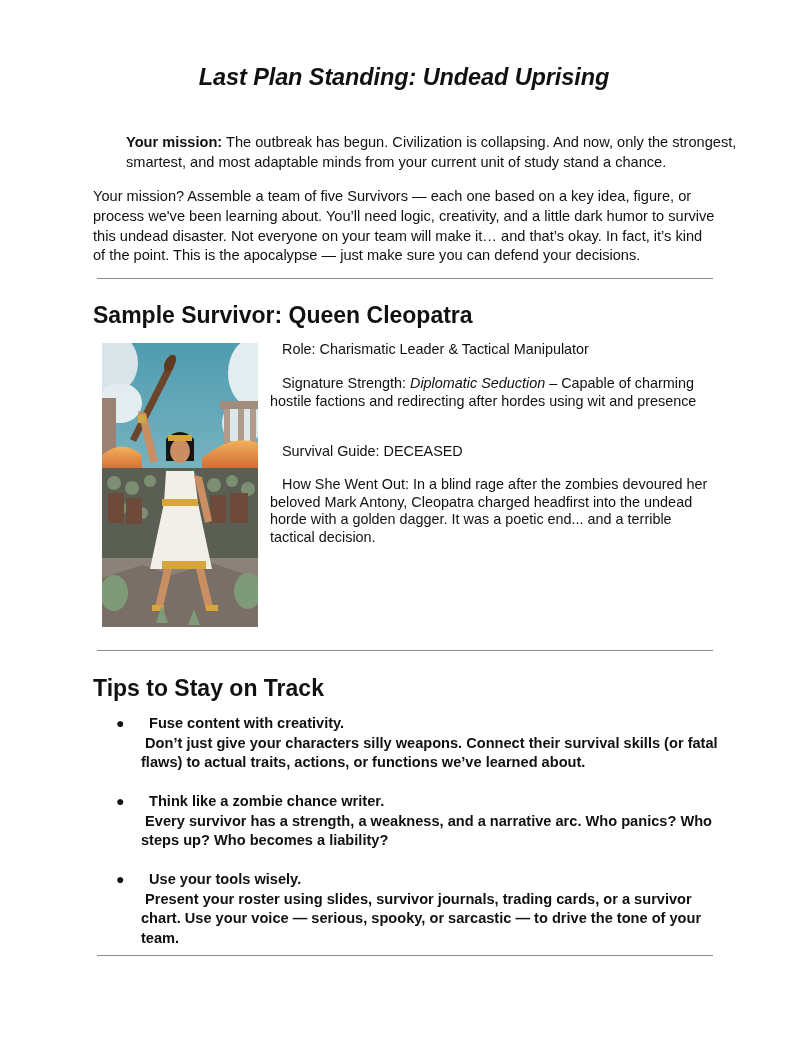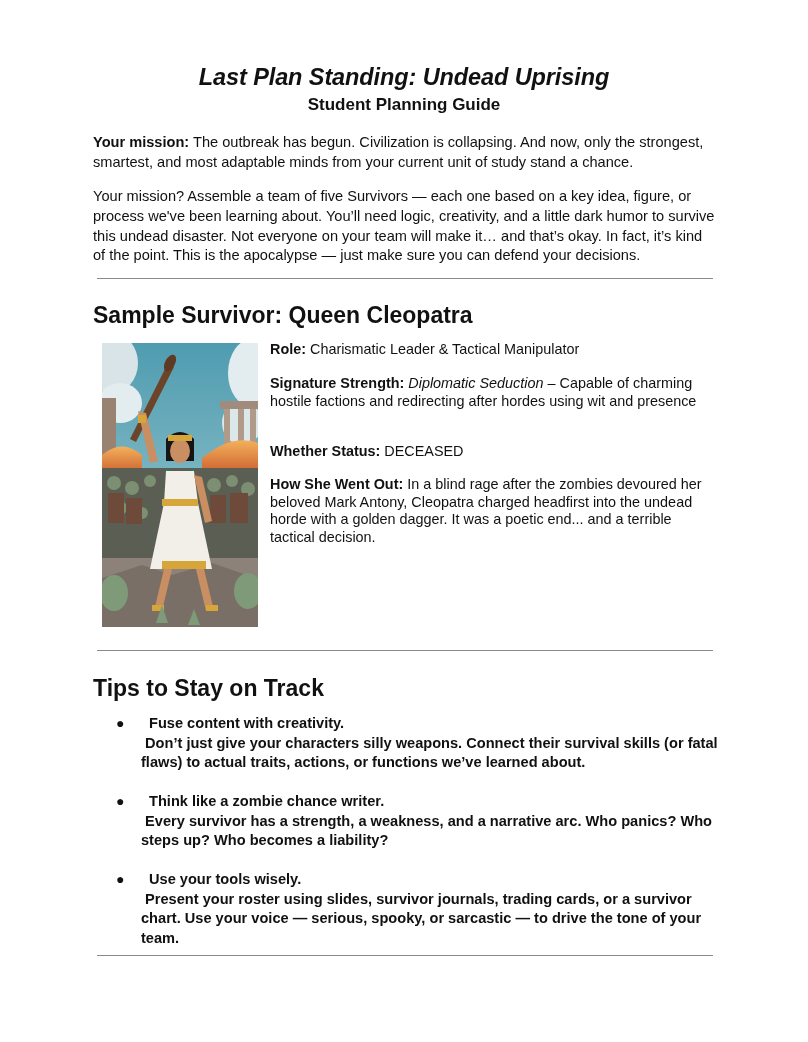--- a/index.html
+++ b/index.html
@@ -15,37 +15,36 @@
   .para { position: absolute; left: 93px; width: 625px; font-size: 14.6px; line-height: 19.8px; }
   .para b { font-weight: bold; }
 
   .rule { position: absolute; left: 97px; width: 616px; height: 0; border-top: 1px solid #8a8a8a; }
 
   .h2 { position: absolute; left: 93px; font-size: 23px; font-weight: bold; line-height: 22px; }
 
   .figure { position: absolute; left: 102px; top: 343px; width: 156px; height: 284px; overflow: hidden; }
 
   .field { position: absolute; left: 270px; width: 450px; font-size: 14.4px; line-height: 17.5px; }
-  .field b { font-weight: bold; }
+  .field b { font-weight: normal; margin-left: 12px; }
   .field i { font-style: italic; }
 
   .tip { position: absolute; left: 116px; width: 610px; font-size: 14.6px; line-height: 19.6px; }
   .tip .bullet { position: absolute; left: 0; top: 0; width: 14px; font-size: 14px; }
   .tip .tip-title { position: absolute; left: 25px; top: 0; font-weight: bold; white-space: nowrap; margin-left: 8px; }
   .tip .tip-body { position: absolute; left: 25px; top: 19.6px; width: 585px; white-space: pre-wrap; font-weight: bold; }
 </style>
 </head>
 <body>
 
 <div class="page">
 
   <div class="title">Last Plan Standing: Undead Uprising</div>
-  <div class="subtitle">Student Planning Guide</div>
 
-  <div class="para" style="top:133px;"><b>Your mission:</b><span> The outbreak has begun. Civilization is collapsing. And now, only the strongest, smartest, and most adaptable minds from your current unit of study stand a chance.</span></div>
+  <div class="para" style="top:133px;margin-left:33px;"><b>Your mission:</b><span> The outbreak has begun. Civilization is collapsing. And now, only the strongest, smartest, and most adaptable minds from your current unit of study stand a chance.</span></div>
 
   <div class="para" style="top:187px;">Your mission? Assemble a team of five Survivors — each one based on a key idea, figure, or process we've been learning about. You’ll need logic, creativity, and a little dark humor to survive this undead disaster. Not everyone on your team will make it… and that’s okay. In fact, it’s kind of the point. This is the apocalypse — just make sure you can defend your decisions.</div>
 
   <div class="rule" style="top:278px;"></div>
 
   <div class="h2" style="top:304px;">Sample Survivor: Queen Cleopatra</div>
 
   <div class="figure" title="Comic-style illustration of Cleopatra raising a spiked club amid a horde of zombies in ruined ancient city">
     <svg width="156" height="284" viewBox="0 0 156 284" xmlns="http://www.w3.org/2000/svg">
       <defs>
@@ -126,21 +125,21 @@
 
       <path d="M54 280 L60 262 L66 280 Z" fill="#7f9a78"></path>
       <path d="M86 282 L92 266 L98 282 Z" fill="#7f9a78"></path>
     </svg>
   </div>
 
   <div class="field" style="top:341px;"><b>Role:</b><span> Charismatic Leader &amp; Tactical Manipulator</span></div>
 
   <div class="field" style="top:375px;"><b>Signature Strength:</b> <i>Diplomatic Seduction</i><span> – Capable of charming hostile factions and redirecting after hordes using wit and presence</span></div>
 
-  <div class="field" style="top:443px;"><b>Whether Status:</b><span> DECEASED</span></div>
+  <div class="field" style="top:443px;"><b>Survival Guide:</b><span> DECEASED</span></div>
 
   <div class="field" style="top:476px;"><b>How She Went Out:</b><span> In a blind rage after the zombies devoured her beloved Mark Antony, Cleopatra charged headfirst into the undead horde with a golden dagger. It was a poetic end... and a terrible tactical decision.</span></div>
 
 
   <div class="rule" style="top:650px;"></div>
 
   <div class="h2" style="top:677px;">Tips to Stay on Track</div>
 
   <div class="tip" style="top:714px;">
     <span class="bullet">●</span>

